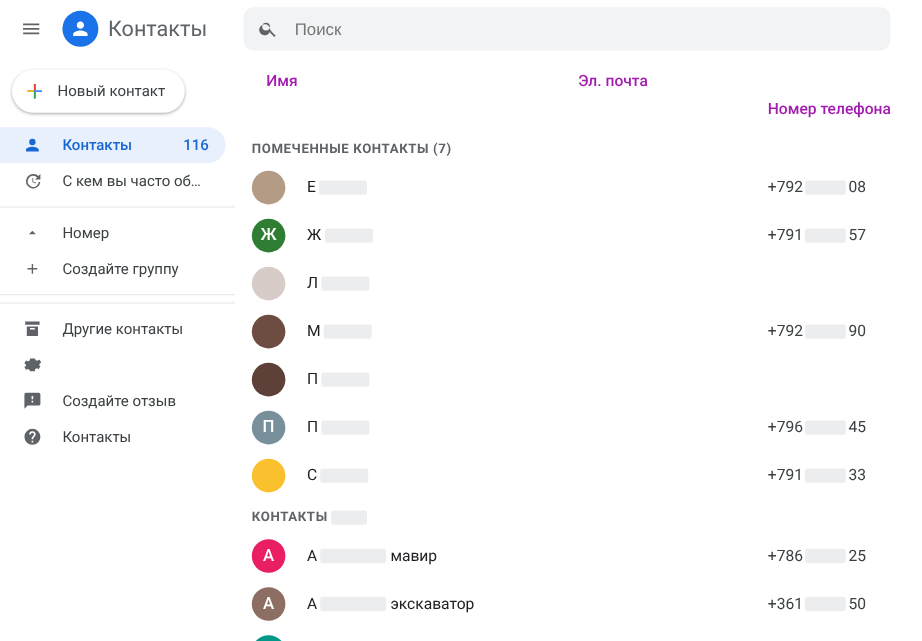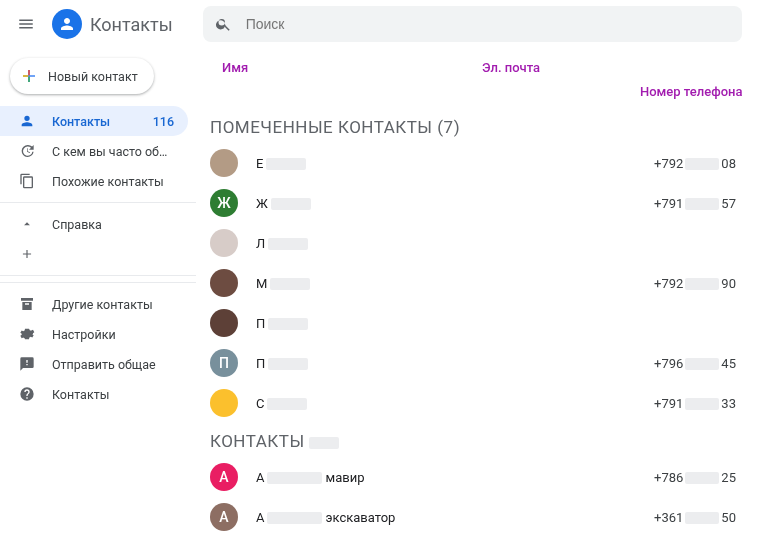--- a/index.html
+++ b/index.html
@@ -103,46 +103,46 @@
     display: flex;
     font-size: 13px;
     font-weight: 500;
     color: #a21caf;
     padding: 8px 8px 10px 18px;
   }
   .col-name { flex: 0 0 260px; }
   .col-email { flex: 1; }
   .col-phone { flex: 0 0 110px; text-align: left; margin-top: 24px; }
   .section-title {
-    font-size: 17px;
+    font-size: 11px;
     letter-spacing: .5px;
     color: #5f6368;
     text-transform: uppercase;
     padding: 8px 0 6px 6px;
-    font-weight: 400;
+    font-weight: 700;
   }
   .contact-row {
     display: flex;
     align-items: center;
     height: 40px;
     padding: 0 8px 0 6px;
     border-radius: 6px;
     cursor: pointer;
   }
   .avatar {
     width: 28px; height: 28px; border-radius: 50%;
     display: flex; align-items: center; justify-content: center;
     color: #fff; font-size: 14px; font-weight: 500;
     margin-right: 18px;
     flex-shrink: 0;
   }
   .row-name { flex: 0 0 230px; font-size: 13px; color: #202124;
     white-space: nowrap; overflow: hidden; text-overflow: ellipsis;}
   .row-email { flex: 1; }
-  .row-phone { flex: 0 0 110px; text-align: center; font-size: 13px; color:#3c4043;}
+  .row-phone { flex: 0 0 110px; text-align: left; font-size: 13px; color:#3c4043;}
   .redact {
     display:inline-block; height:12px; background:#ecedef; border-radius:2px; vertical-align:middle;
   }
   svg { display:block; }
 </style>
 </head>
 <body>
 
 <div class="header">
   <div class="menu-btn">
@@ -191,45 +191,38 @@
       <span>116</span>
     </div>
     <div class="nav-item">
       <span class="nav-icon">
           <svg width="16" height="16" viewBox="0 0 24 24">
             <path fill="currentColor" d="M13 3a9 9 0 1 0 8.9 10H20a7 7 0 1 1-2-5.7L15 10h7V3l-2.4 2.4A9 9 0 0 0 13 3zm-1 5v5l4 2 .7-1.2L13 12.3V8z"></path>
           </svg>
         </span>
       <span class="nav-label">С кем вы часто общае…</span>
     </div>
-    <div class="nav-item">
-      <span class="nav-icon">
-          <svg width="16" height="16" viewBox="0 0 24 24">
-            <path fill="currentColor" d="M16 1H4a2 2 0 0 0-2 2v14h2V3h12zm3 4H8a2 2 0 0 0-2 2v14a2 2 0 0 0 2 2h11a2 2 0 0 0 2-2V7a2 2 0 0 0-2-2zm0 16H8V7h11z"></path>
-          </svg>
-        </span>
-      <span class="nav-label">Похожие контакты</span>
-    </div>
 
     <div class="nav-sep"></div>
 
     <div class="nav-item">
       <span class="nav-icon">
           <svg width="14" height="14" viewBox="0 0 24 24">
             <path fill="currentColor" d="M7 14l5-5 5 5z"></path>
           </svg>
         </span>
-      <span class="nav-label">Справка</span>
+      <span class="nav-label">Номер</span>
     </div>
     <div class="nav-item">
       <span class="nav-icon">
           <svg width="14" height="14" viewBox="0 0 24 24">
             <path fill="currentColor" d="M11 5h2v6h6v2h-6v6h-2v-6H5v-2h6z"></path>
           </svg>
         </span>
+      <span class="nav-label">Создайте группу</span>
     </div>
 
     <div class="nav-sep"></div>
 
 
     <div class="nav-sep"></div>
 
     <div class="nav-item">
       <span class="nav-icon">
           <svg width="16" height="16" viewBox="0 0 24 24">
@@ -237,29 +230,28 @@
           </svg>
         </span>
       <span class="nav-label">Другие контакты</span>
     </div>
     <div class="nav-item">
       <span class="nav-icon">
           <svg width="16" height="16" viewBox="0 0 24 24">
             <path fill="currentColor" d="M12 8a4 4 0 1 0 4 4 4 4 0 0 0-4-4zm9 4a7 7 0 0 0-.1-1.2l2.1-1.6-2-3.5-2.5 1a7 7 0 0 0-2-.1L15 4h-6l-.5 2.6a7 7 0 0 0-2 1.1l-2.5-1-2 3.5 2.1 1.6A7 7 0 0 0 4 12a7 7 0 0 0 .1 1.2L2 14.8l2 3.5 2.5-1a7 7 0 0 0 2 1.1L9 20h6l.5-2.6a7 7 0 0 0 2-1.1l2.5 1 2-3.5-2.1-1.6A7 7 0 0 0 21 12z"></path>
           </svg>
         </span>
-      <span class="nav-label">Настройки</span>
     </div>
     <div class="nav-item">
       <span class="nav-icon">
           <svg width="16" height="16" viewBox="0 0 24 24">
             <path fill="currentColor" d="M20 2H4a2 2 0 0 0-2 2v18l4-4h14a2 2 0 0 0 2-2V4a2 2 0 0 0-2-2zm-7 12h-2v-2h2zm0-4h-2V6h2z"></path>
           </svg>
         </span>
-      <span class="nav-label">Отправить общае</span>
+      <span class="nav-label">Создайте отзыв</span>
     </div>
     <div class="nav-item">
       <span class="nav-icon">
           <svg width="16" height="16" viewBox="0 0 24 24">
             <path fill="currentColor" d="M12 2a10 10 0 1 0 10 10A10 10 0 0 0 12 2zm1 17h-2v-2h2zm2.1-7.8l-.9.9A3.4 3.4 0 0 0 13 15h-2v-.5a4 4 0 0 1 1.2-2.8l1.2-1.2A1.9 1.9 0 0 0 14 9a2 2 0 0 0-4 0H8a4 4 0 0 1 8 0 3.2 3.2 0 0 1-.9 2.2z"></path>
           </svg>
         </span>
       <span class="nav-label">Контакты</span>
     </div>
   </div>

